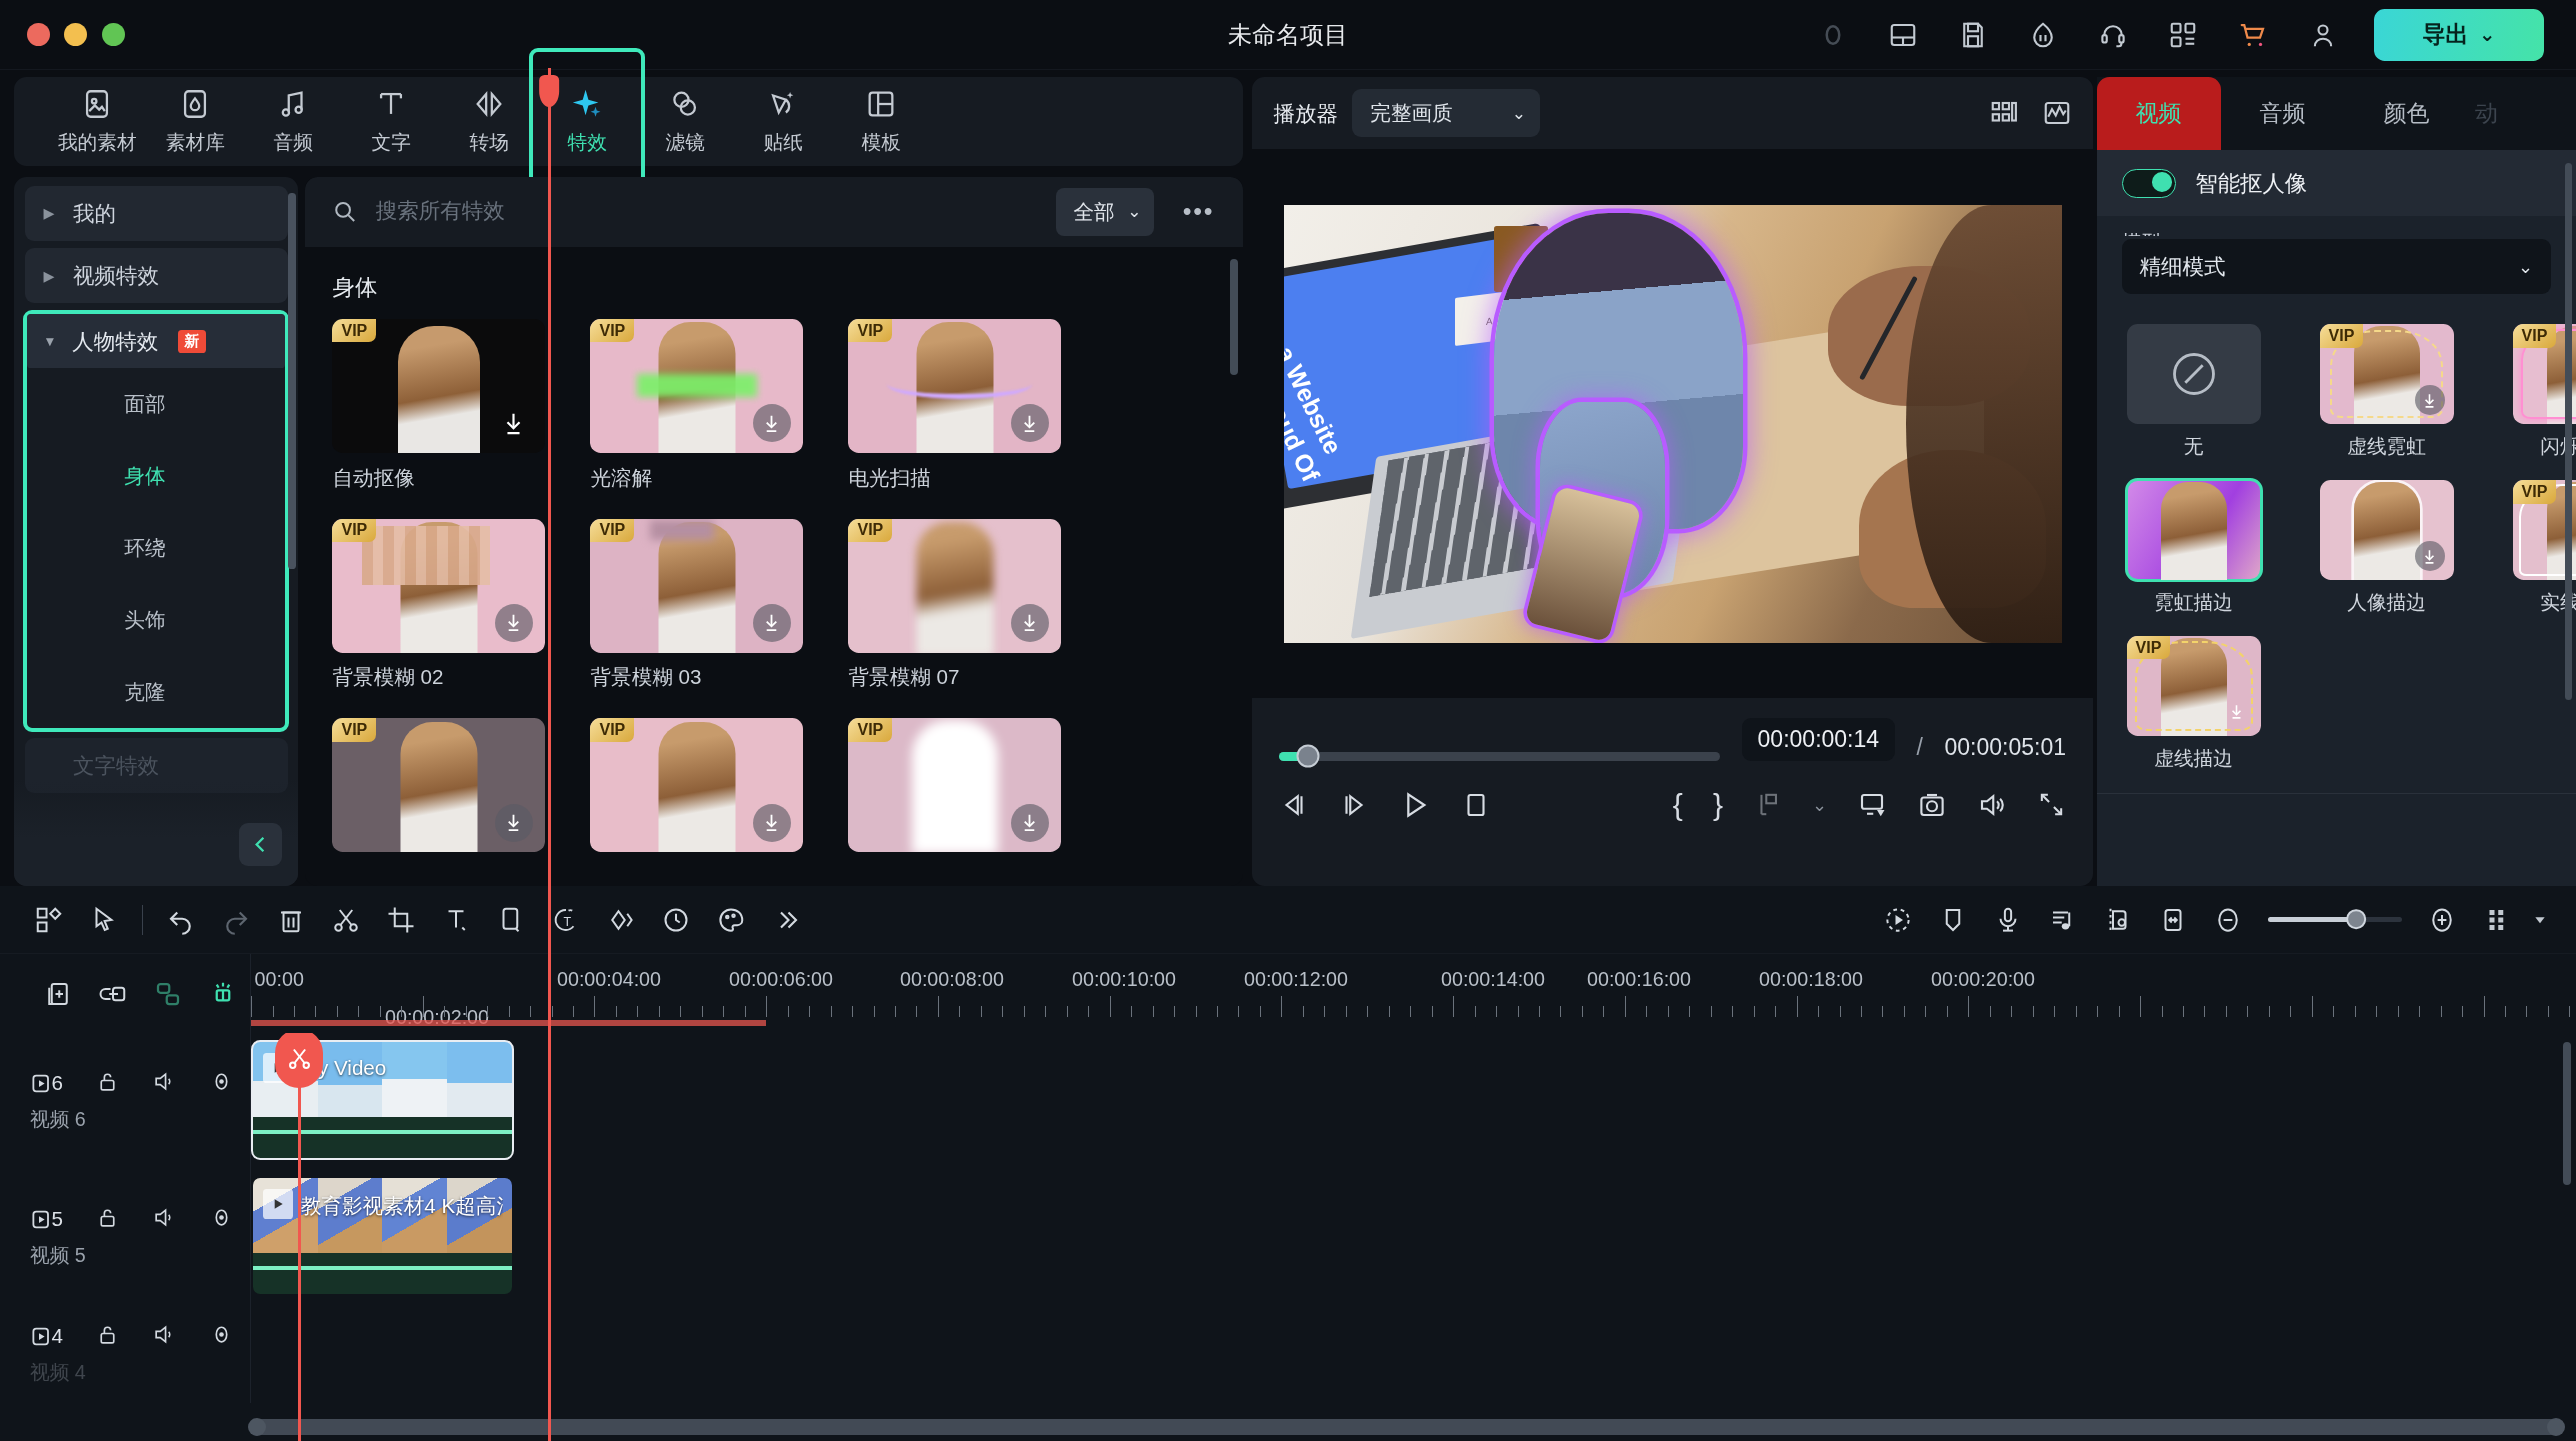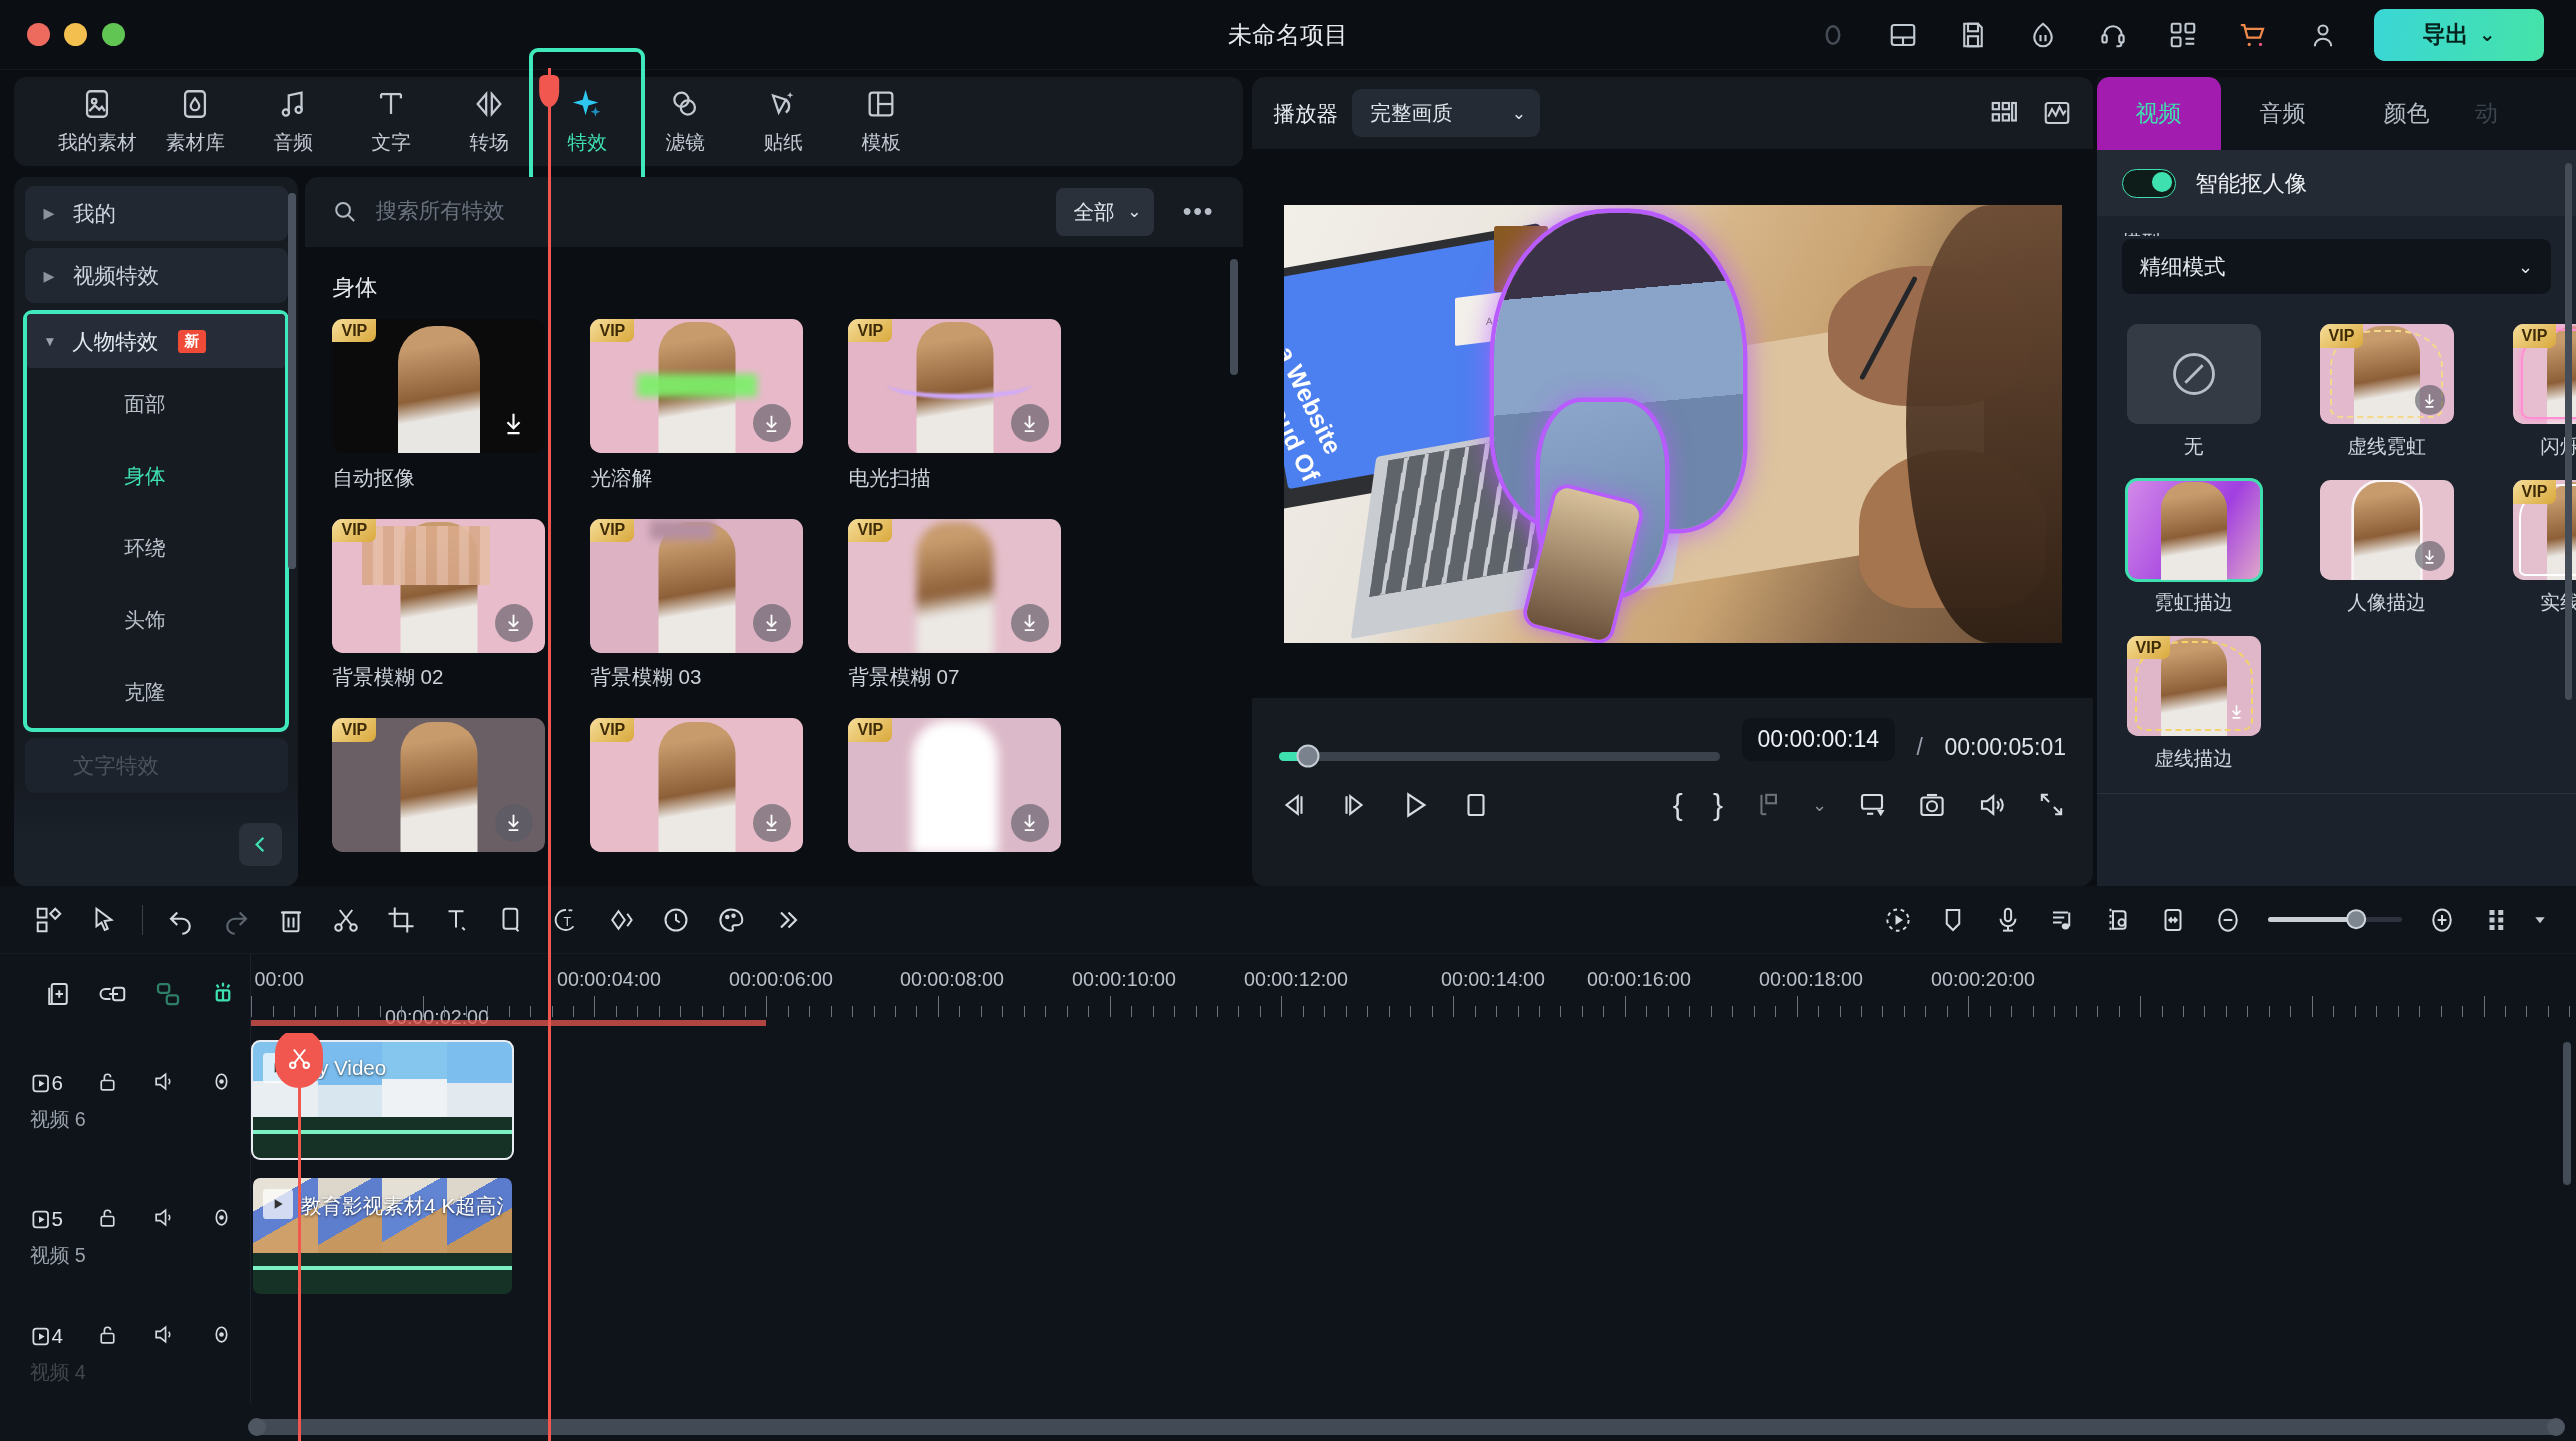--- a/index.html
+++ b/index.html
@@ -230,21 +230,21 @@
   
   .right-col {
     flex: 1 1 auto; min-width: 0; display: flex; flex-direction: column;
     background: #161b22; margin: 7.2px 0 0 0; min-height: 0;
   }
   .prop-tabs { height: 73px; flex: 0 0 73px; display: flex; align-items: stretch; background:#0f141a; position: relative; }
   .prop-tab {
     padding: 0 39px; display: flex; align-items: center; justify-content: center;
     color: #b6bdc6; font-size: 23px; position: relative;
   }
-  .prop-tab.active { color: #3fe0b0; background: #a21caf; border-top-left-radius: 12.5px; border-top-right-radius: 12.5px; }
+  .prop-tab.active { color: #3fe0b0; background: #b91c1c; border-top-left-radius: 12.5px; border-top-right-radius: 12.5px; }
   .prop-tab.clipped { color: #3c444e; overflow: hidden; width: 36px; padding: 0; }
   .subtabs {
     height: 77px; flex: 0 0 77px; display: flex; align-items: center;
     gap: 16px; padding-left: 30px; background:#1b222b;
   }
   .subtab { padding: 0 23px; height: 47px; display: flex; align-items: center; color: #cbd2da; font-size: 21.5px; border-radius: 23px; }
   .subtab.active { background: #343c47; color: #3fe0b0; }
   .prop-scroll { flex: 1 1 auto; overflow: hidden; position: relative; background: #1b222b; }
   .toggle-row { height: 66px; display: flex; align-items: center; gap: 19.7px; padding-left: 25px; background: #232a34; }
   .toggle {

